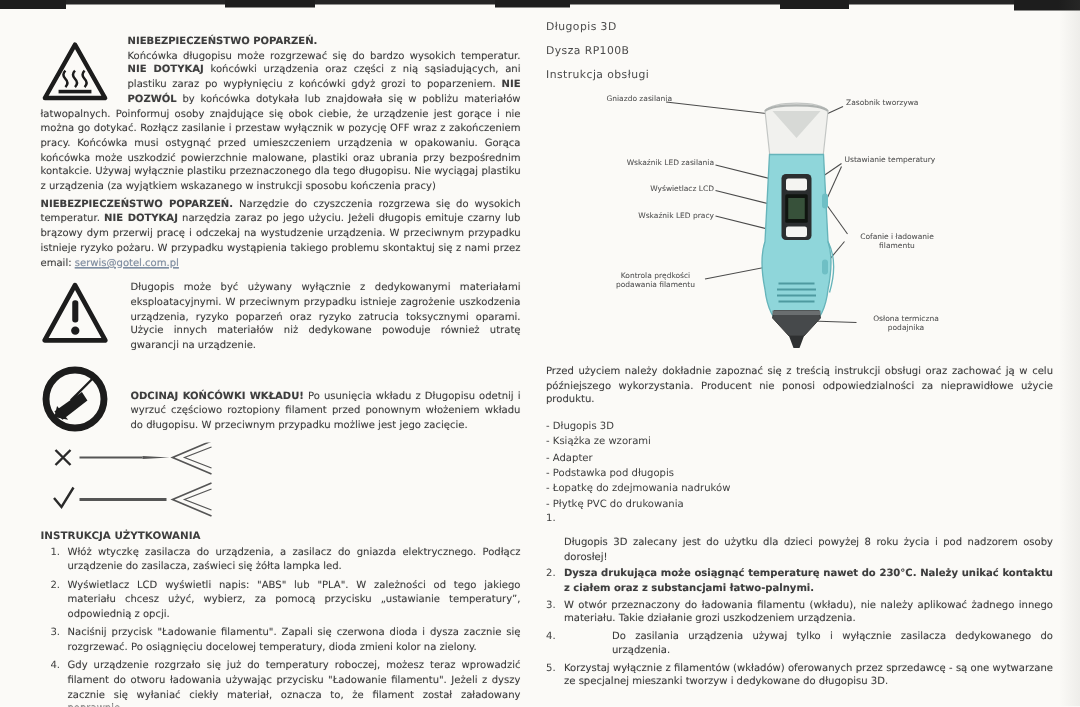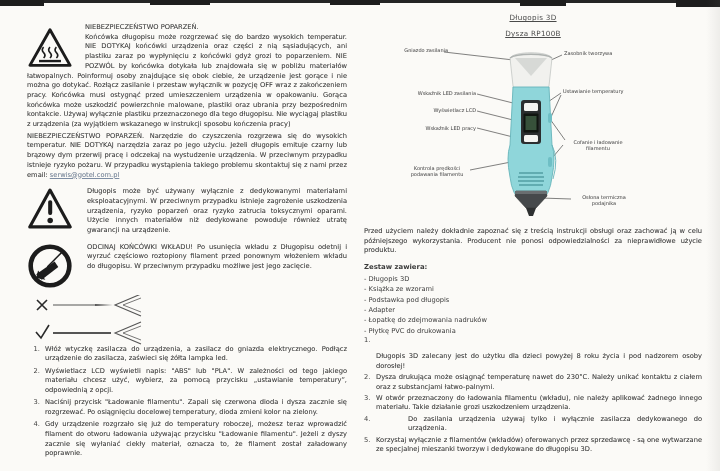--- a/index.html
+++ b/index.html
@@ -6,31 +6,31 @@
   .page{position:relative;width:720px;height:471px;background:#fbfaf7;overflow:hidden;
         font-family:"DejaVu Sans",sans-serif;color:#3d3d3d;}
   .scanbar{position:absolute;top:0;left:0;width:720px;height:3px;background:#242424;}
   .scanseg{position:absolute;top:0;background:#1d1d1d;}
   .edge-shade{position:absolute;top:0;right:0;width:14px;height:471px;
         background:linear-gradient(to right,rgba(0,0,0,0),rgba(120,120,115,0.10));}
   .col-left{position:absolute;left:27px;top:23px;width:320px;}
   .col-right{position:absolute;left:364px;top:13px;width:338px;}
   .t{font-size:6.7px;line-height:9.7px;text-align:justify;
      text-shadow:0 0 .5px rgba(90,90,90,.35);}
-  .bold{font-weight:normal;}
+  .bold{font-weight:bold;}
   .mb{margin-bottom:7px;}
   .email{color:#7d8da3;text-decoration:underline;}
   .warnrow{display:flex;align-items:flex-start;margin-bottom:7px;}
   .warnrow .wicon{flex:none;width:46px;margin-right:14px;}
   .float-icon{float:left;width:46px;height:42px;margin:4px 12px 2px 0;}
   .sec-title{font-size:6.9px;font-weight:bold;margin:8px 0 3px 0;}
   .numli{display:flex;margin-bottom:2.5px;}
   .numli .n{flex:none;width:13px;text-align:right;margin-right:5px;font-size:6.7px;line-height:9.7px;}
   .numli .tx{flex:1;}
-  .rtitle{text-align:center;font-size:7.2px;color:#4a4a4a;margin-bottom:7px;letter-spacing:.3px;text-decoration:underline;}
+  .rtitle{text-align:left;font-size:7.2px;color:#4a4a4a;margin-bottom:7px;letter-spacing:.3px;}
   .pen-wrap{position:relative;width:338px;height:178px;margin-bottom:4px;}
   .plabel{position:absolute;font-size:5px;line-height:6.2px;color:#585858;
           text-shadow:0 0 .4px rgba(90,90,90,.3);}
   .kit{font-size:6.7px;line-height:10.3px;}
   .warnli{display:flex;margin-bottom:1.5px;}
   .warnli .n{flex:none;width:10px;margin-right:2px;font-size:6.7px;line-height:9.7px;}
   .filamentsvg{margin:6px 0 0 2px;display:block;}
   .clear{clear:both;}
 </style>
 </head>
@@ -64,21 +64,21 @@
 
     <div class="warnrow">
       <svg class="wicon" viewBox="0 0 50 46" width="46" height="43">
         <path d="M25 3 L47 43 L3 43 Z" fill="none" stroke="#1c1c1c" stroke-width="3.4" stroke-linejoin="round"></path>
         <rect x="23" y="14" width="4.4" height="16" rx="2" fill="#1c1c1c"></rect>
         <circle cx="25.2" cy="36" r="3" fill="#1c1c1c"></circle>
       </svg>
       <div class="t">Długopis może być używany wyłącznie z dedykowanymi materiałami eksploatacyjnymi. W przeciwnym przypadku istnieje zagrożenie uszkodzenia urządzenia, ryzyko poparzeń oraz ryzyko zatrucia toksycznymi oparami. Użycie innych materiałów niż dedykowane powoduje również utratę gwarancji na urządzenie.</div>
     </div>
 
-    <div class="warnrow" style="margin-bottom:2px;">
+    <div class="warnrow" style="margin-bottom:2px;align-items:flex-end;">
       <svg class="wicon" viewBox="0 0 50 50" width="46" height="46">
         <circle cx="25" cy="25" r="21" fill="none" stroke="#1c1c1c" stroke-width="5"></circle>
         <line x1="40" y1="8" x2="22" y2="26" stroke="#1c1c1c" stroke-width="1.6"></line>
         <path d="M10 34 L30 20 L34 26 L16 40 Z" fill="#1c1c1c"></path>
         <path d="M12 30 l8 10 l-10 -2 Z" fill="#1c1c1c"></path>
       </svg>
       <div class="t">
         <span class="bold">ODCINAJ KOŃCÓWKI WKŁADU!</span><span> Po usunięcia wkładu z Długopisu odetnij i wyrzuć częściowo roztopiony filament przed ponownym włożeniem wkładu do długopisu. W przeciwnym przypadku możliwe jest jego zacięcie.</span>
       </div>
     </div>
@@ -92,20 +92,21 @@
       <path d="M112 -1 L86 10 L112 21" fill="none" stroke="#555" stroke-width="1.1"></path>
       <path d="M112 3 L94 10 L112 17" fill="none" stroke="#555" stroke-width="0.8"></path>
       <g>
         <path d="M7 37 L12 43 L20 30" stroke="#2a2a2a" stroke-width="1.6" fill="none"></path>
       </g>
       <line x1="24" y1="38" x2="82" y2="38" stroke="#555" stroke-width="2"></line>
       <path d="M112 27 L86 38 L112 49" fill="none" stroke="#555" stroke-width="1.1"></path>
       <path d="M112 31 L94 38 L112 45" fill="none" stroke="#555" stroke-width="0.8"></path>
     </svg>
 
+    <div class="sec-title">INSTRUKCJA UŻYTKOWANIA</div>
     <div>
       <div class="numli">
         <span class="n">1.</span>
         <span class="tx t">Włóż wtyczkę zasilacza do urządzenia, a zasilacz do gniazda elektrycznego. Podłącz urządzenie do zasilacza, zaświeci się żółta lampka led.</span>
       </div>
       <div class="numli">
         <span class="n">2.</span>
         <span class="tx t">Wyświetlacz LCD wyświetli napis: "ABS" lub "PLA". W zależności od tego jakiego materiału chcesz użyć, wybierz, za pomocą przycisku „ustawianie temperatury”, odpowiednią z opcji.</span>
       </div>
       <div class="numli">
@@ -116,20 +117,21 @@
         <span class="n">4.</span>
         <span class="tx t">Gdy urządzenie rozgrzało się już do temperatury roboczej, możesz teraz wprowadzić filament do otworu ładowania używając przycisku "Ładowanie filamentu". Jeżeli z dyszy zacznie się wyłaniać ciekły materiał, oznacza to, że filament został załadowany poprawnie.</span>
       </div>
 
     </div>
   </div>
 
   <div class="col-right">
     <div class="rtitle">Długopis 3D</div>
     <div class="rtitle">Dysza RP100B</div>
+    <div class="rtitle">Instrukcja obsługi</div>
 
     <div class="pen-wrap">
       <svg width="338" height="178" viewBox="0 0 338 178" style="position:absolute;left:0;top:0;">
 
         <g stroke="#4a4a4a" stroke-width="0.7">
           <line x1="80" y1="7" x2="158" y2="16"></line>
           <line x1="198" y1="10" x2="174" y2="21"></line>
           <line x1="113" y1="49" x2="157" y2="60"></line>
           <line x1="113" y1="66" x2="157" y2="77"></line>
           <line x1="113" y1="83" x2="157" y2="94"></line>
@@ -175,26 +177,25 @@
       <div class="plabel" style="left:48px;top:62px;width:64px;text-align:right;">Wyświetlacz LCD</div>
       <div class="plabel" style="left:36px;top:80px;width:76px;text-align:right;">Wskaźnik LED pracy</div>
       <div class="plabel" style="left:199px;top:43px;width:84px;">Ustawianie temperatury</div>
       <div class="plabel" style="left:203px;top:94px;width:62px;text-align:center;">Cofanie i ładowanie filamentu</div>
       <div class="plabel" style="left:40px;top:120px;width:66px;text-align:center;">Kontrola prędkości podawania filamentu</div>
       <div class="plabel" style="left:209px;top:149px;width:62px;text-align:center;">Osłona termiczna podajnika</div>
     </div>
 
     <div class="t mb">Przed użyciem należy dokładnie zapoznać się z treścią instrukcji obsługi oraz zachować ją w celu późniejszego wykorzystania. Producent nie ponosi odpowiedzialności za nieprawidłowe użycie produktu.</div>
 
-    <div class="sec-title" style="margin-top:4px;">Zestaw zawiera:</div>
     <div class="kit">
       <div>- Długopis 3D</div>
       <div>- Książka ze wzorami</div>
+      <div>- Adapter</div>
       <div>- Podstawka pod długopis</div>
-      <div>- Adapter</div>
       <div>- Łopatkę do zdejmowania nadruków</div>
       <div>- Płytkę PVC do drukowania</div>
     </div>
 
     <div>
       <div class="warnli">
         <span class="n">1.</span>
         <span class="t" style="flex:1;margin-top:16px;">Długopis 3D zalecany jest do użytku dla dzieci powyżej 8 roku życia i pod nadzorem osoby dorosłej!</span>
       </div>
       <div class="warnli">

